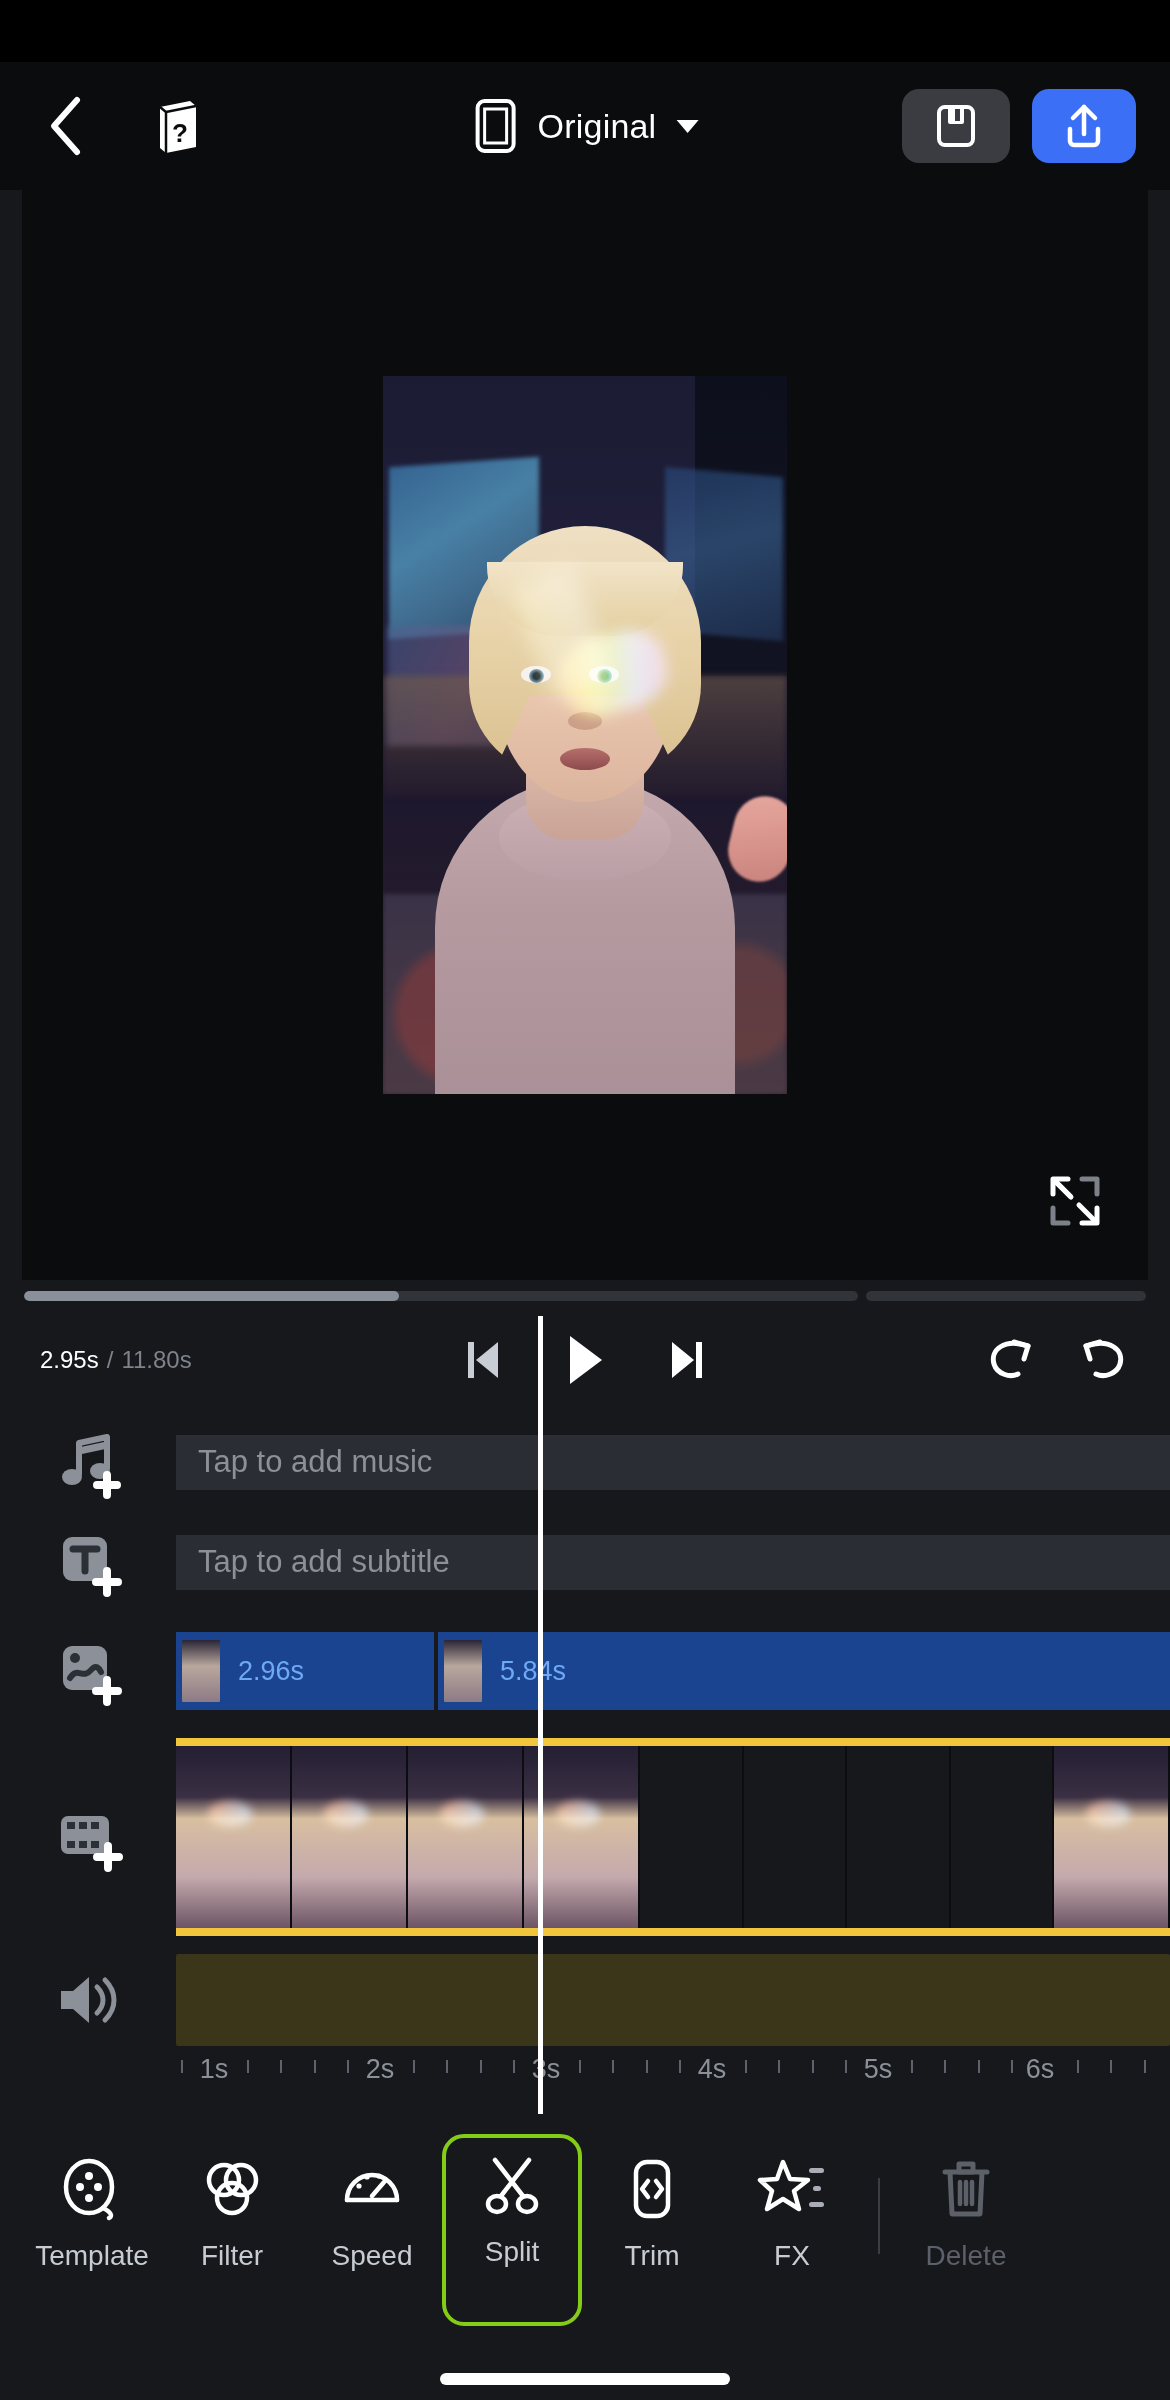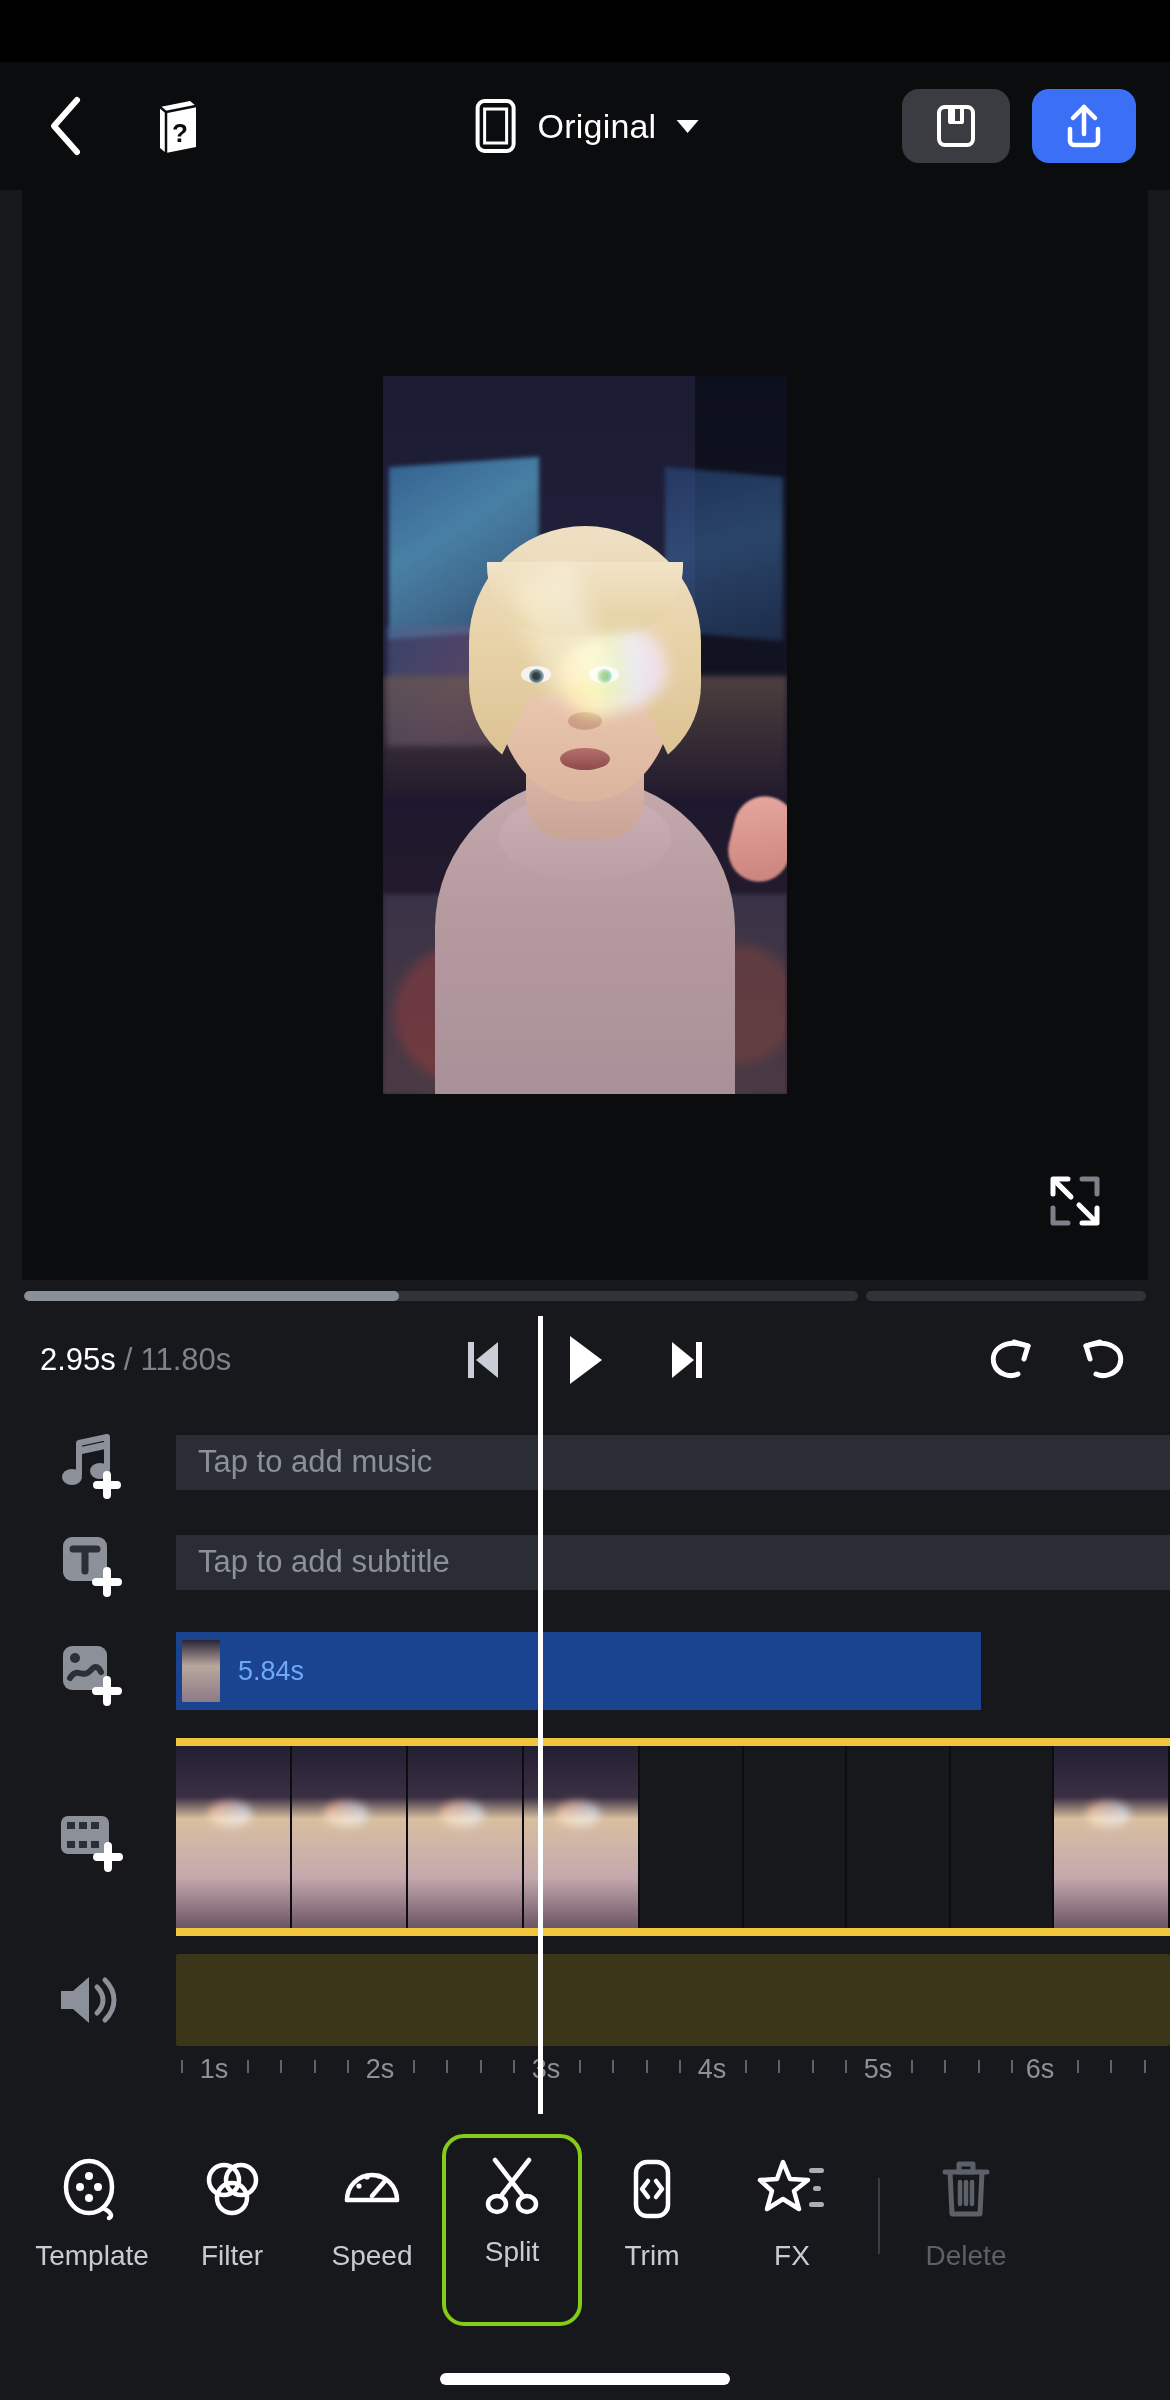--- a/index.html
+++ b/index.html
@@ -215,21 +215,21 @@
   .scrub-seg2 { height:10px; border-radius:5px; background:#303338; flex:1; }
 
   
   .transport {
     flex:0 0 auto; height:96px;
     background:#16181c;
     display:flex; align-items:center;
     padding:0 40px;
     position:relative;
   }
-  .timecode { font-size:31px; display:flex; align-items:baseline; gap:8px; }
+  .timecode { font-size:24px; display:flex; align-items:baseline; gap:8px; }
   .tc-cur { color:#ffffff; }
   .tc-sep { color:#7d828b; }
   .tc-tot { color:#7d828b; }
   .transport-mid {
     position:absolute; left:50%; top:50%; transform:translate(-50%,-50%);
     display:flex; align-items:center; gap:58px;
   }
   .t-btn { display:flex; align-items:center; justify-content:center; }
   .transport-right { margin-left:auto; display:flex; align-items:center; gap:38px; }
 
@@ -552,20 +552,24 @@
           <svg width="74" height="74" viewBox="0 0 74 74">
             <rect x="12" y="12" width="44" height="44" rx="9" fill="#8b9099"></rect>
             <circle cx="24" cy="24" r="5" fill="#2b2f36"></circle>
             <path d="M19 44 C26 32, 32 46, 40 36 C45 30, 48 34, 50 38" fill="none" stroke="#2b2f36" stroke-width="6" stroke-linecap="round"></path>
             <path d="M56 46 L56 68 M45 57 L67 57" stroke="#fff" stroke-width="8" stroke-linecap="round"></path>
           </svg>
         </span>
       </div>
       <div class="track-body">
         <div class="overlay-track" id="overlayTrack">
+            <div class="overlay-clip" style="width: 258px; background: rgb(27, 68, 144);">
+              <div class="ov-thumb"></div>
+              <span class="ov-label" style="color: rgb(111, 168, 245);">2.96s</span>
+            </div>
             <div class="overlay-clip" style="width: 805px; background: rgb(27, 68, 144);">
               <div class="ov-thumb"></div>
               <span class="ov-label" style="color: rgb(111, 168, 245);">5.84s</span>
             </div>
           </div>
       </div>
     </div>
 
     <div class="track-row video-clip-row">
       <div class="track-icon">

